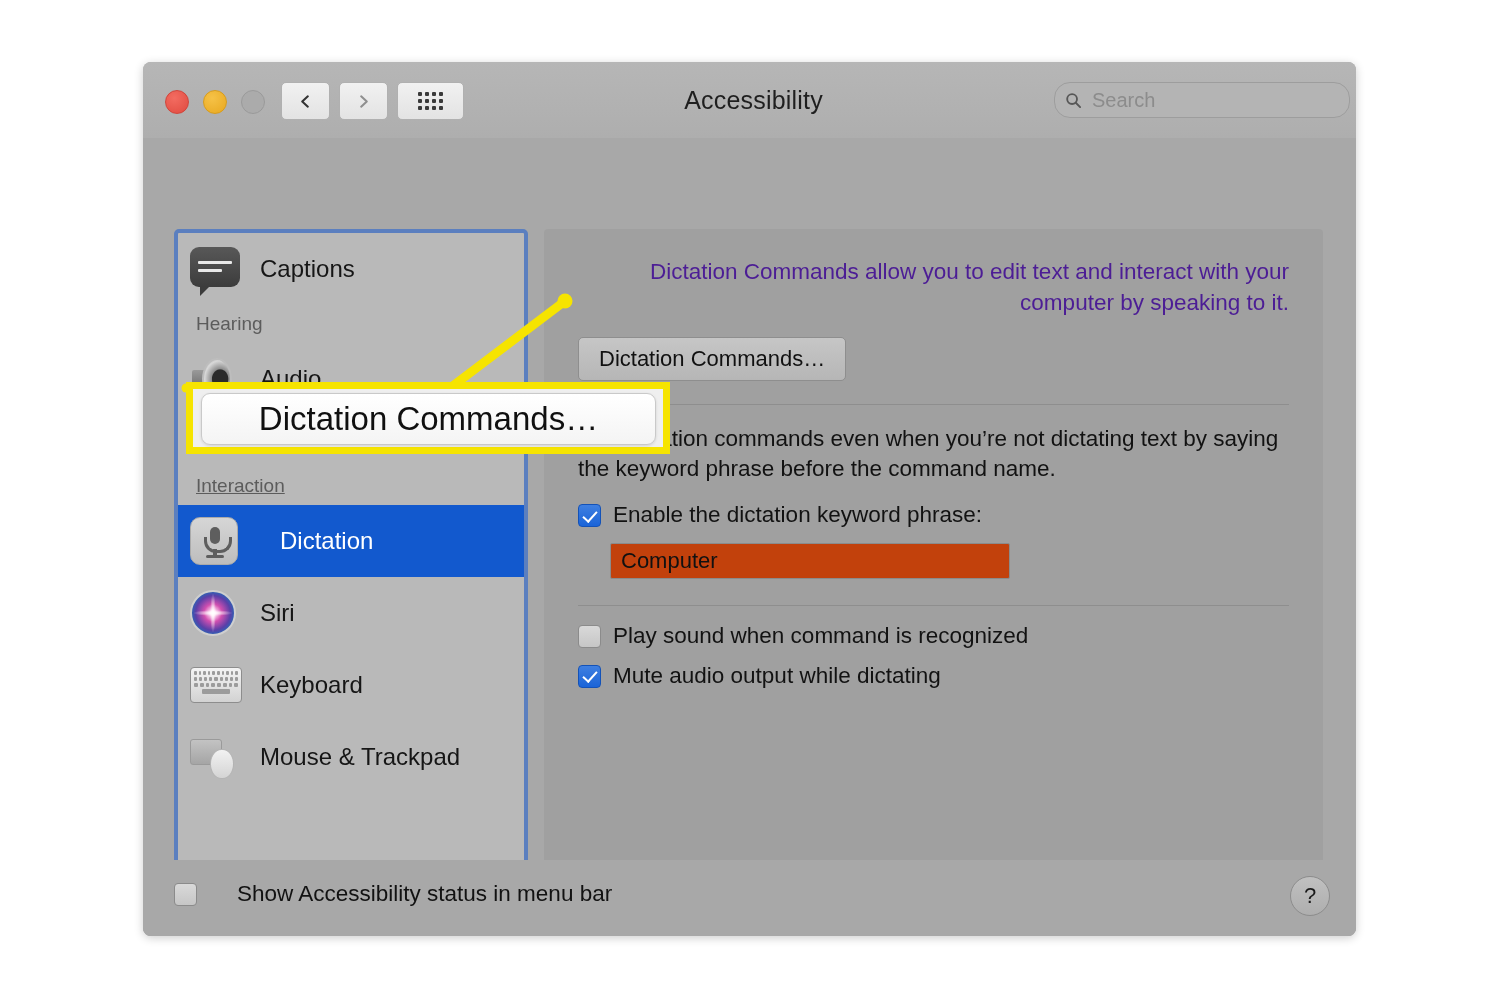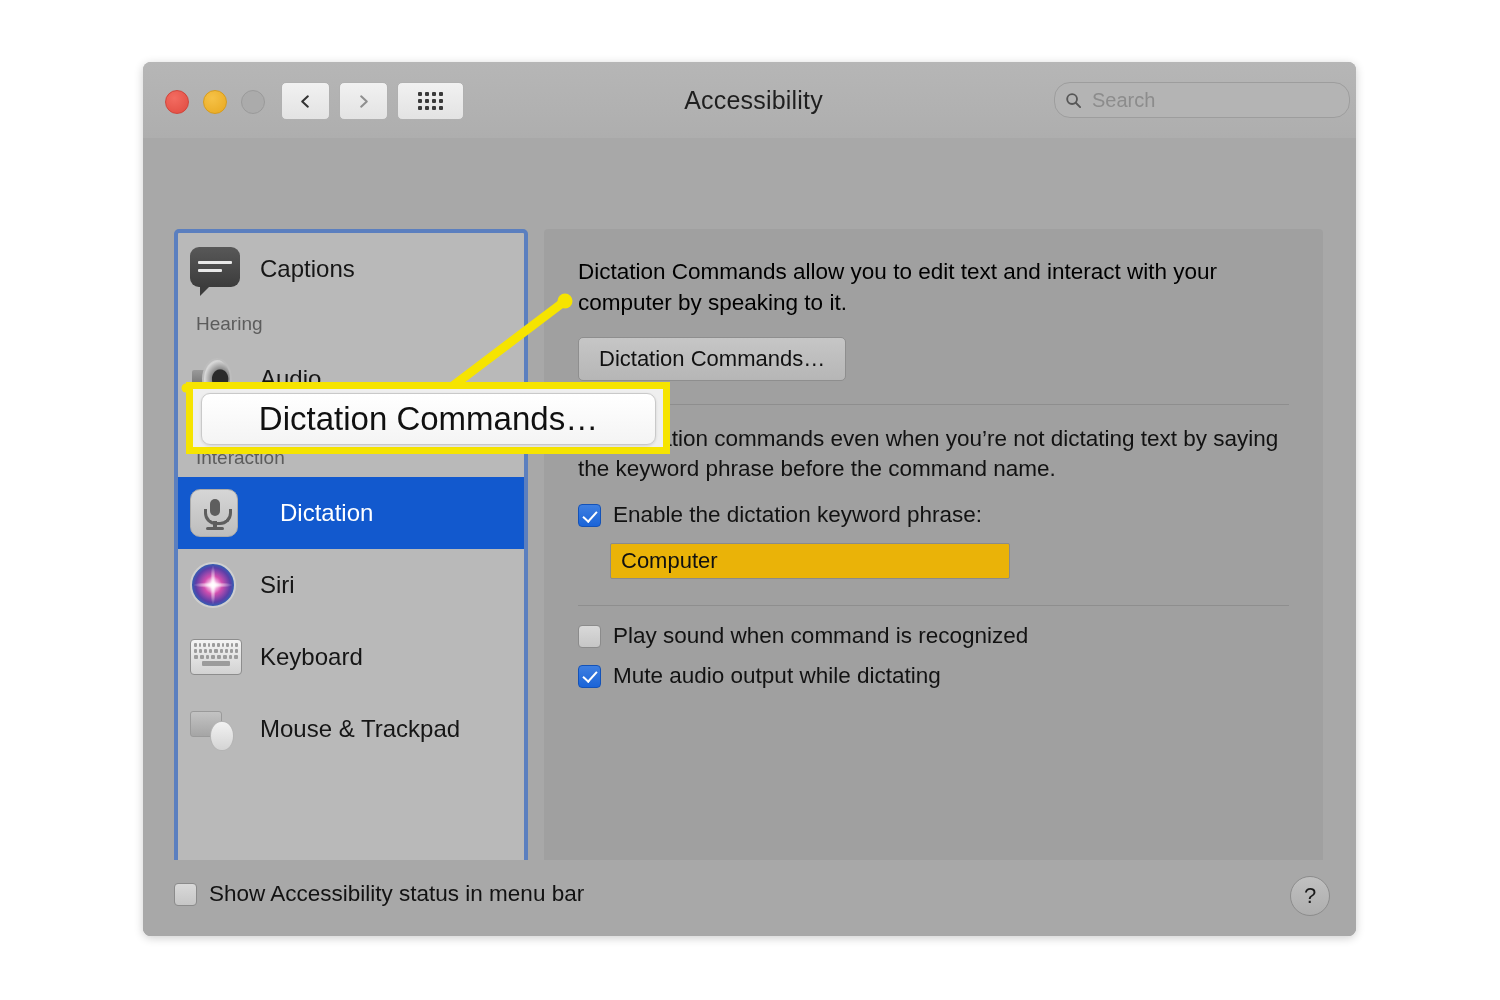--- a/index.html
+++ b/index.html
@@ -216,21 +216,21 @@
   }
 
   
   .panel {
     position: absolute; left: 401px; top: 91px;
     width: 779px; height: 677px;
     background: #a0a0a0;
     border-radius: 4px;
   }
   .panel-inner { padding: 28px 34px 0 34px; }
-  .p-desc { font-size: 22.5px; color: #000000; line-height: 1.37; margin: 0; }
+  .p-desc { font-size: 22.5px; color: #4c1d95; line-height: 1.37; margin: 0; text-align: right; }
   .p-btn {
     margin-top: 18px;
     display: inline-block;
     background: linear-gradient(#c6c6c6, #b6b6b6);
     border: 1px solid #8e8e8e;
     border-radius: 5px;
     padding: 8px 20px;
     font-size: 22px; color: #111;
   }
   .sep { height: 1px; background: #8e8e8e; margin: 23px 0 0 0; }
@@ -249,35 +249,35 @@
     content:""; position:absolute; left: 7px; top: 2.5px;
     width: 6px; height: 12px;
     border: solid #fff; border-width: 0 2.6px 2.6px 0;
     transform: rotate(42deg);
   }
   .cblabel { font-size: 22.5px; color: #121212; margin-left: 12px; line-height: 1.25; }
 
   .kw-field {
     margin: 14px 0 0 32px;
     width: 400px; height: 36px;
-    background: #eab308;
+    background: #c2410c;
     border: 1px solid #8b8b8b;
     border-radius: 2px;
     display: flex; align-items: center;
     padding: 0 10px; box-sizing: border-box;
     font-size: 22px; color: #111;
   }
 
   
   .footer {
     position: absolute; left: 0; bottom: 0;
     width: 100%; height: 76px;
     background: #a8a8a8;
   }
-  .foot-cb { position: absolute; left: 31px; top: 20px; display: flex; align-items: center; }
+  .foot-cb { position: absolute; left: 31px; top: 20px; display: flex; align-items: center; gap: 28px; }
   .foot-cb .cbox { margin-top: 0; }
   .foot-cb .cblabel { font-size: 22.5px; }
   .helpbtn {
     position: absolute; right: 26px; top: 16px;
     width: 38px; height: 38px; border-radius: 50%;
     background: linear-gradient(#c0c0c0, #aeaeae);
     border: 1px solid #8c8c8c;
     display: flex; align-items: center; justify-content: center;
     font-size: 22px; color: #1a1a1a;
   }
@@ -378,21 +378,21 @@
           <div class="srow">
             <div class="sicon">
               <div class="ic-audio">
                   <div class="sp-body"></div>
                   <div class="sp-cone"></div>
                 </div>
             </div>
             <span class="slabel">Audio</span>
           </div>
 
-          <div class="sgroup" style="margin-top:24px;">Interaction</div>
+          <div class="sgroup" style="margin-top:52px;text-decoration:underline;">Interaction</div>
 
           <div class="srow selected">
             <div class="sicon">
               <div class="ic-mic">
                 <div class="mic-cap"></div>
                   <div class="mic-arc"></div>
                 <div class="mic-stem"></div>
                   <div class="mic-base"></div>
               </div>
             </div>

